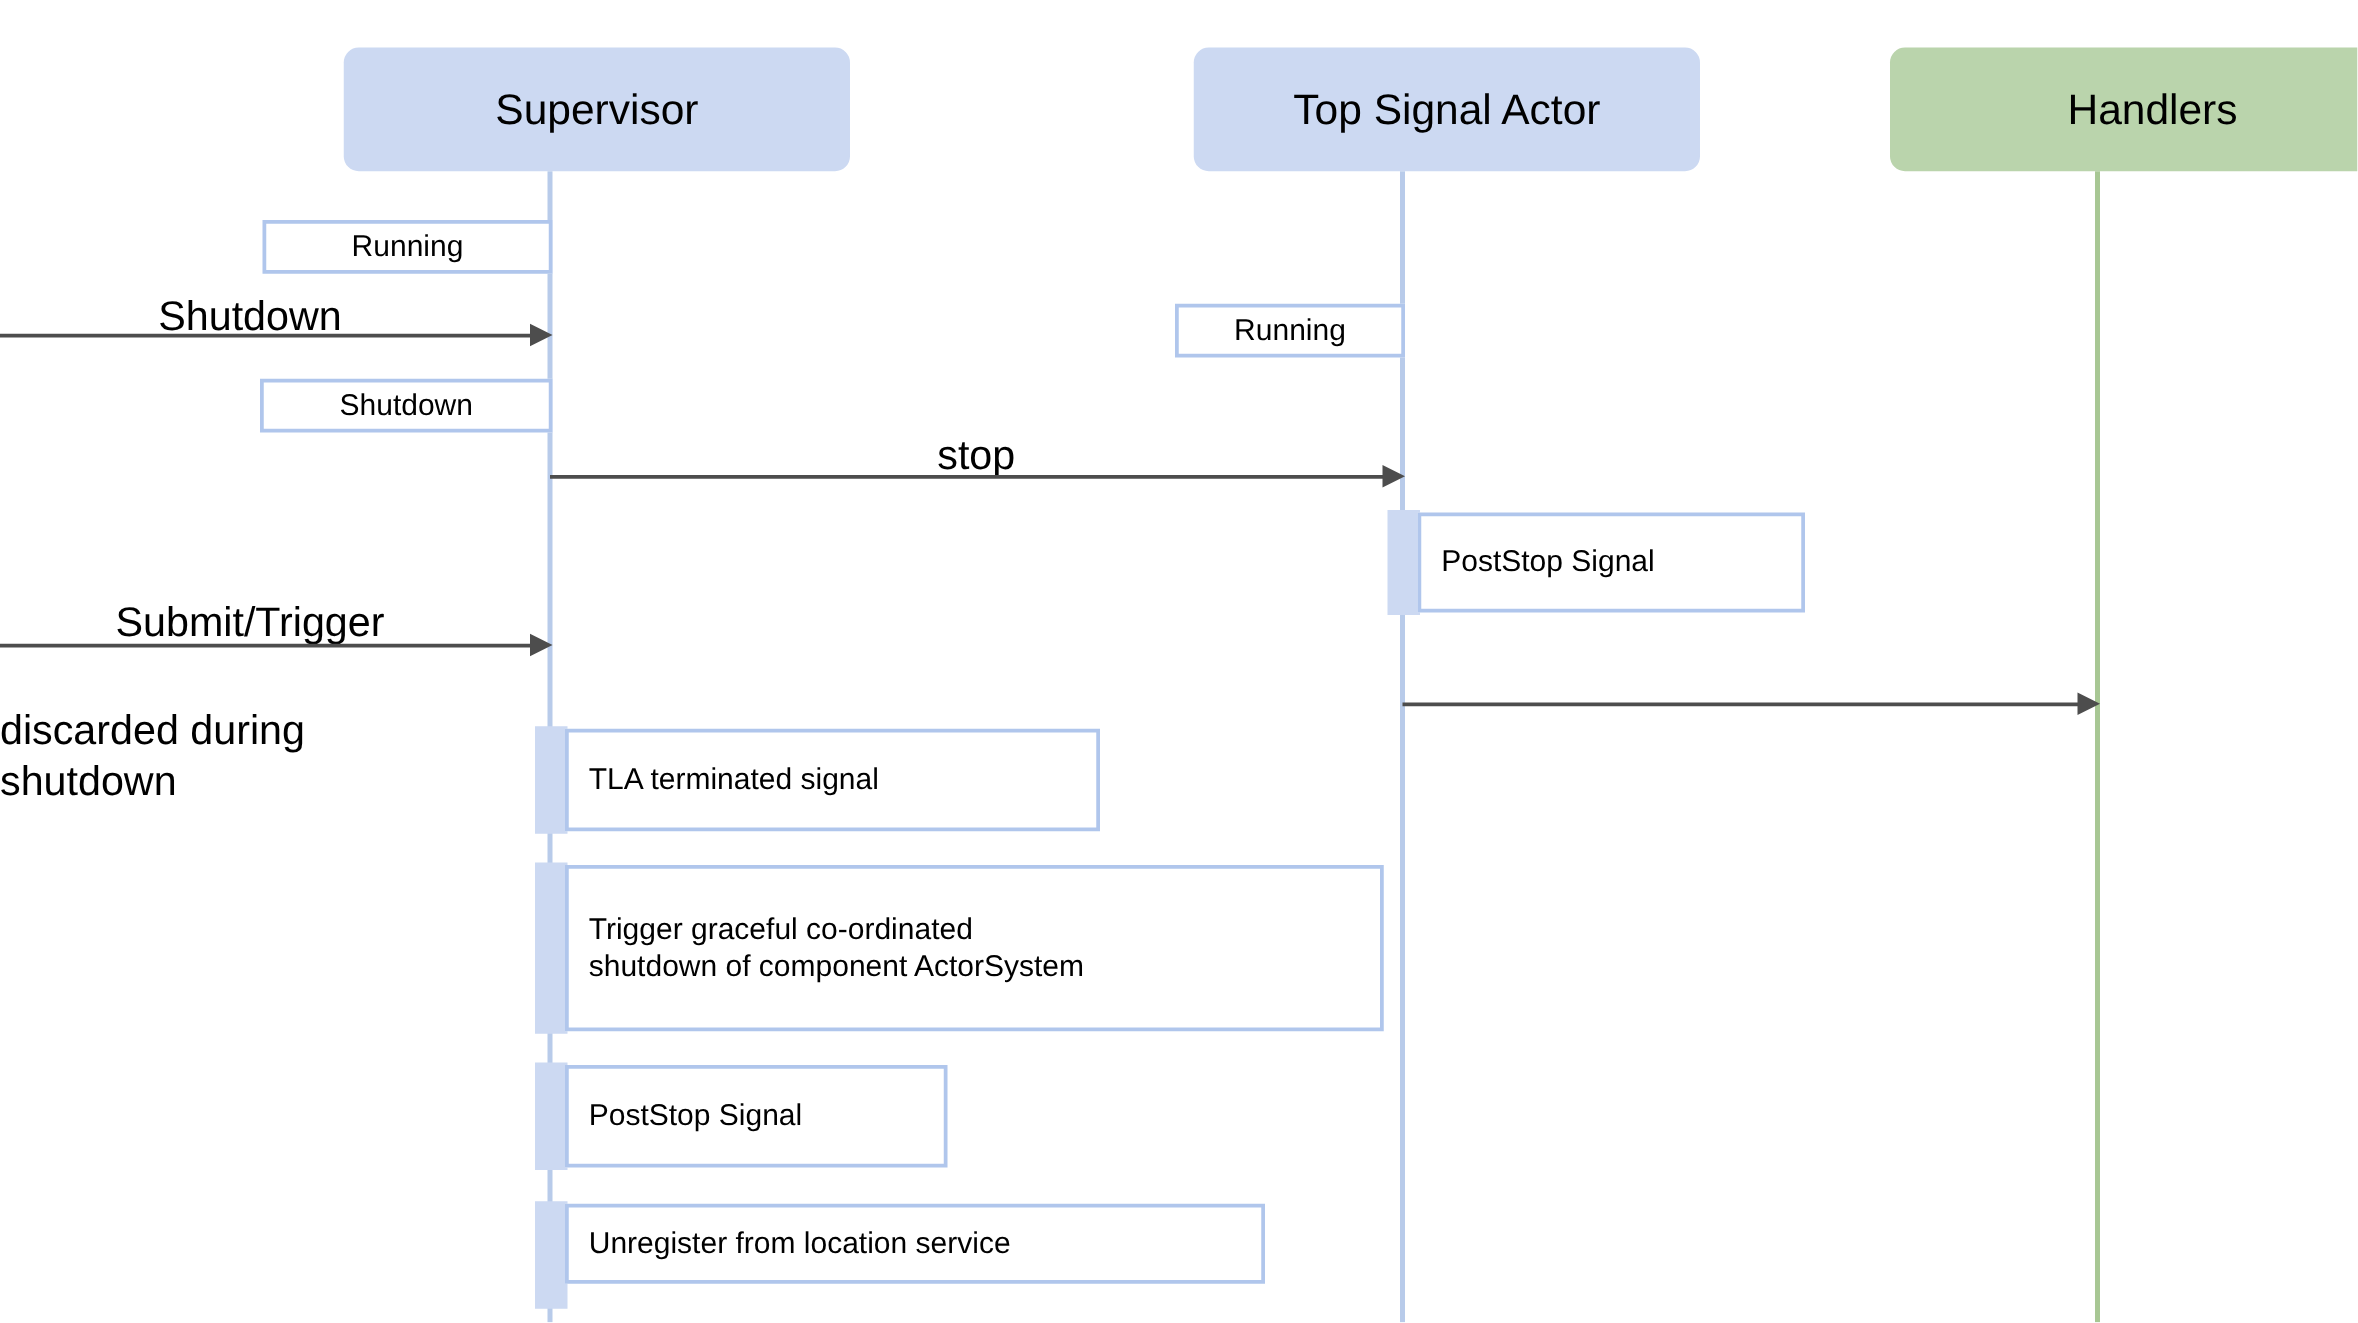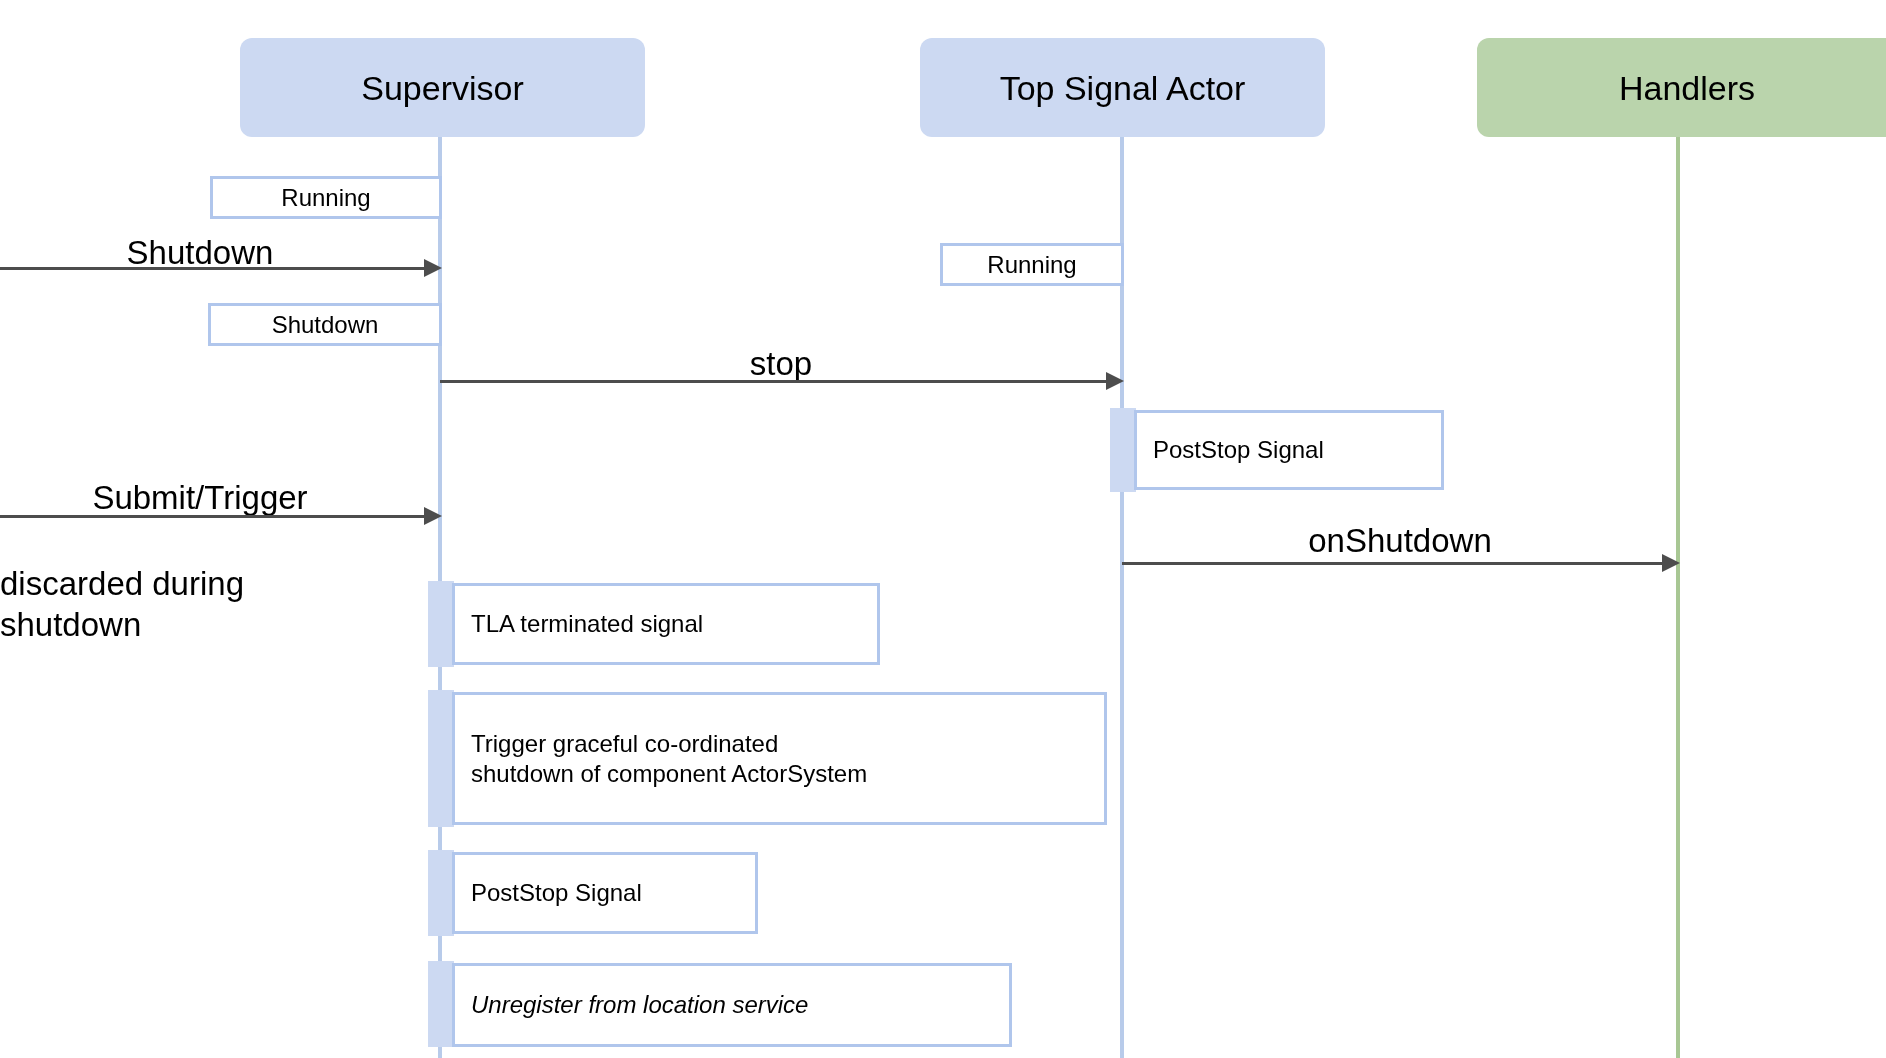--- a/index.html
+++ b/index.html
@@ -31,20 +31,21 @@
   .lifeline.green { background: #a8c794; }
 
   
   .participant {
     position: absolute;
     border-radius: 12px;
     display: flex;
     align-items: center;
     justify-content: center;
     box-sizing: border-box;
+    margin-left: 35px;
   }
   .participant.blue  { background: #ccd9f2; }
   .participant.green { background: #bad4ac; }
   .participant .p-label {
     font-size: 34px;
     color: #000000;
     line-height: 1;
     white-space: nowrap;
   }
 
@@ -162,21 +163,20 @@
   </div>
 
   <div class="msg-label" style="left:0px; top:478px; width:400px; text-align:center;">Submit/Trigger</div>
   <div class="message" style="left:0px; top:514px; width:442px;">
     <span class="arrow-line"></span>
     <span class="arrow-head"></span>
   </div>
   <div class="msg-label" style="left:0px; top:564px; width:400px; text-align:left;">discarded during
 shutdown</div>
 
-  <div class="msg-label" style="left:1122px; top:521px; width:556px; text-align:center;">onShutdown</div>
   <div class="message" style="left:1122px; top:561px; width:558px;">
     <span class="arrow-line"></span>
     <span class="arrow-head"></span>
   </div>
 
   <div class="activation" style="left:428px; top:581px; width:26px; height:86px;"></div>
   <div class="note" style="left:452px; top:583px; width:428px; height:82px;">
     <span class="note-text">TLA terminated signal</span>
   </div>
 
@@ -185,17 +185,17 @@
     <span class="note-text">Trigger graceful co-ordinated
 shutdown of component ActorSystem</span>
   </div>
 
   <div class="activation" style="left:428px; top:850px; width:26px; height:86px;"></div>
   <div class="note" style="left:452px; top:852px; width:306px; height:82px;">
     <span class="note-text">PostStop Signal</span>
   </div>
 
   <div class="activation" style="left:428px; top:961px; width:26px; height:86px;"></div>
-  <div class="note" style="left:452px; top:963px; width:560px; height:84px;font-style:italic;">
+  <div class="note" style="left:452px; top:963px; width:560px; height:64px;">
     <span class="note-text">Unregister from location service</span>
   </div>
 
 </div>
 
 </body></html>

